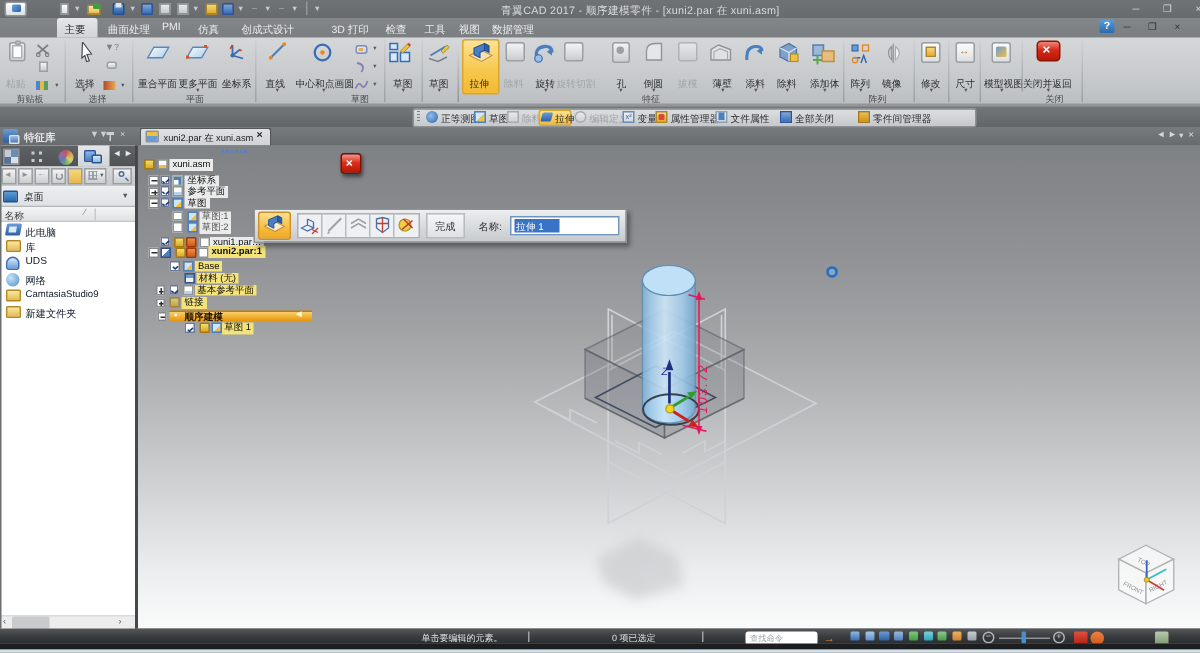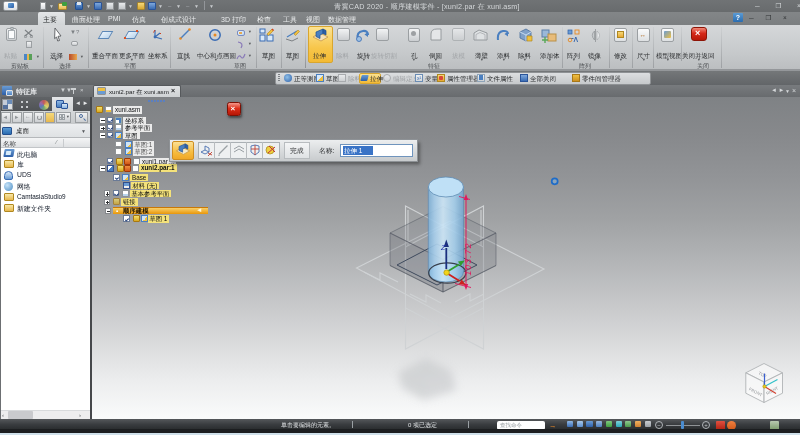--- a/index.html
+++ b/index.html
@@ -49,21 +49,21 @@
 <div class="a" style="left:137px;top:2px;width:8px;height:8px;background:linear-gradient(#f5d97a,#d9a832);border:1px solid #a8862e;border-radius:1px"></div>
 <div class="a" style="left:148px;top:2px;width:8px;height:8px;background:linear-gradient(#7fa8dc,#3a6cb4);border:1px solid #2a5499;border-radius:1px"></div>
 <div class="tx" style="left:158px;top:3px;font-size:5px;color:#c8cbce">▼</div>
 <div class="tx" style="left:168px;top:3px;font-size:6px;color:#aeb1b4">–</div>
 <div class="tx" style="left:176px;top:3px;font-size:5px;color:#c8cbce">▼</div>
 <div class="tx" style="left:186px;top:3px;font-size:6px;color:#aeb1b4">–</div>
 <div class="tx" style="left:194px;top:3px;font-size:5px;color:#c8cbce">▼</div>
 <div class="a" style="left:204px;top:1px;width:1px;height:9px;background:#93969a"></div>
 <div class="tx" style="left:209px;top:3px;font-size:5px;color:#c8cbce">▼</div>
 </div>
-<div class="tx" style="left:334px;top:2px;font-size:7.2px;color:#d6d9db;letter-spacing:0.2px">青翼CAD 2020 - 顺序建模零件 - [xuni2.par 在 xuni.asm]</div>
+<div class="tx" style="left:334px;top:2px;font-size:7.2px;color:#d6d9db;letter-spacing:0.2px">青翼CAD 2017 - 顺序建模零件 - [xuni2.par 在 xuni.asm]</div>
 <div class="tx" style="left:755px;top:2px;font-size:6.5px;color:#d9dcde;letter-spacing:7px">─ ❐ ×</div>
 
 <div class="a" style="left:0;top:12px;width:800px;height:13px;background:linear-gradient(#838688,#7b7e80)"></div>
 <div class="a" style="left:38px;top:12px;width:27px;height:13px;background:linear-gradient(#e4e6e8,#d2d5d7);border-radius:2px 2px 0 0"></div>
 <div id="tabs">
 <div class="tx" style="left:43px;top:15px;font-size:7px;color:#1c1e20">主要</div>
 <div class="tx" style="left:72px;top:15px;font-size:7px;color:#e9ebec">曲面处理</div>
 <div class="tx" style="left:108px;top:15px;font-size:7px;color:#e9ebec">PMI</div>
 <div class="tx" style="left:132px;top:15px;font-size:7px;color:#e9ebec">仿真</div>
 <div class="tx" style="left:161px;top:15px;font-size:7px;color:#e9ebec">创成式设计</div>

